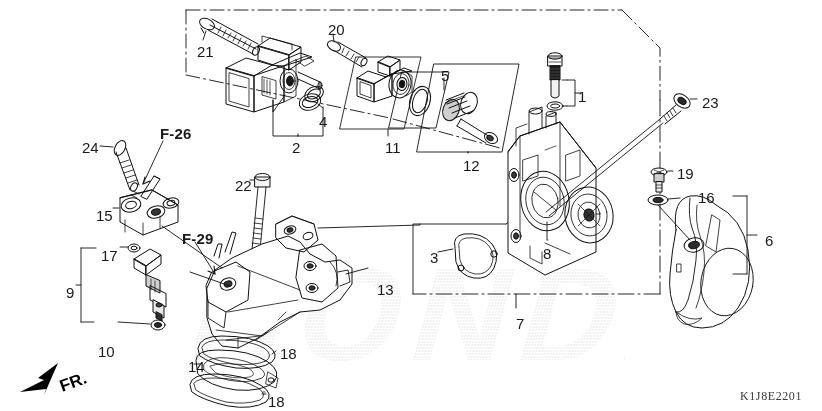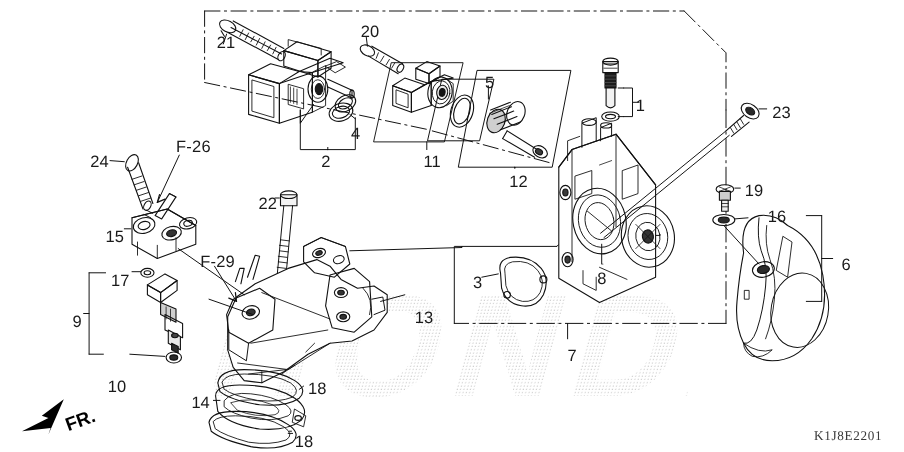--- a/index.html
+++ b/index.html
@@ -2,21 +2,21 @@
 <html><head>
 <meta charset="utf-8">
 <title>Parts Diagram</title>
 <style>
   html,body{margin:0;padding:0;background:#ffffff;}
   body{font-family:"Liberation Sans", sans-serif;}
   #stage{position:relative;width:822px;height:411px;background:#fff;overflow:hidden;}
   #stage svg{position:absolute;left:0;top:0;}
   .lbl{position:absolute;font-family:"Liberation Sans",sans-serif;font-size:15px;color:#1a1a1a;
        white-space:nowrap;line-height:1;user-select:none;}
-  .lbl.bold{font-weight:normal;font-size:15px;letter-spacing:.2px;}
+  .lbl.bold{font-weight:bold;font-size:15px;letter-spacing:.2px;}
   .code{position:absolute;font-family:Liberation Serif, serif;font-size:12px;color:#3a3a3a;letter-spacing:.6px;}
   .fr{position:absolute;font-family:"Liberation Sans",sans-serif;font-weight:bold;font-size:17px;color:#000;
       transform:rotate(-20deg);transform-origin:0 0;}
 </style>
 </head>
 <body>
 
 <div id="stage">
 
   <svg width="822" height="411" viewBox="0 0 822 411">
@@ -484,21 +484,21 @@
       <path d="M265,392 L263,392" stroke-width="0.9"></path>
       <path d="M266,394 L262,394" stroke-width="0.9"></path>
 
       <g fill="#000" stroke="none">
         <path d="M58,363 L38,378 L44,380 L20,392 L46,389 L44,395 Z"></path>
       </g>
     </g>
   </svg>
 
   <div id="labels">
-      <div class="lbl" style="left: 197px; top: 32px;">21</div>
+      <div class="lbl" style="left: 197px; top: 44px;">21</div>
       <div class="lbl" style="left: 328px; top: 22px;">20</div>
       <div class="lbl" style="left: 292px; top: 140px;">2</div>
       <div class="lbl" style="left: 319px; top: 114px;">4</div>
       <div class="lbl" style="left: 385px; top: 140px;">11</div>
       <div class="lbl" style="left: 441px; top: 68px;">5</div>
       <div class="lbl" style="left: 463px; top: 158px;">12</div>
       <div class="lbl" style="left: 578px; top: 89px;">1</div>
       <div class="lbl" style="left: 702px; top: 95px;">23</div>
       <div class="lbl" style="left: 677px; top: 166px;">19</div>
       <div class="lbl" style="left: 684px; top: 190px; margin-left: 14px;">16</div>
@@ -506,21 +506,21 @@
       <div class="lbl" style="left: 543px; top: 246px;">8</div>
       <div class="lbl" style="left: 430px; top: 250px;">3</div>
       <div class="lbl" style="left: 516px; top: 316px;">7</div>
       <div class="lbl" style="left: 377px; top: 262px; margin-top: 20px;">13</div>
       <div class="lbl" style="left: 235px; top: 178px;">22</div>
       <div class="lbl" style="left: 82px; top: 140px;">24</div>
       <div class="lbl" style="left: 96px; top: 208px;">15</div>
       <div class="lbl" style="left: 101px; top: 248px;">17</div>
       <div class="lbl" style="left: 66px; top: 285px;">9</div>
       <div class="lbl" style="left: 98px; top: 320px; margin-top: 24px;">10</div>
-      <div class="lbl" style="left: 174px; top: 359px;">14</div>
+      <div class="lbl" style="left: 188px; top: 359px;">14</div>
       <div class="lbl" style="left: 280px; top: 346px;">18</div>
       <div class="lbl" style="left: 268px; top: 394px;">18</div>
       <div class="lbl bold" style="left: 160px; top: 126px;">F-26</div>
       <div class="lbl bold" style="left: 182px; top: 231px;">F-29</div>
     </div>
 
   <div class="fr" style="left:57px;top:378px;">FR.</div>
 
   <div class="code" style="left:740px;top:389px;">K1J8E2201</div>
 

